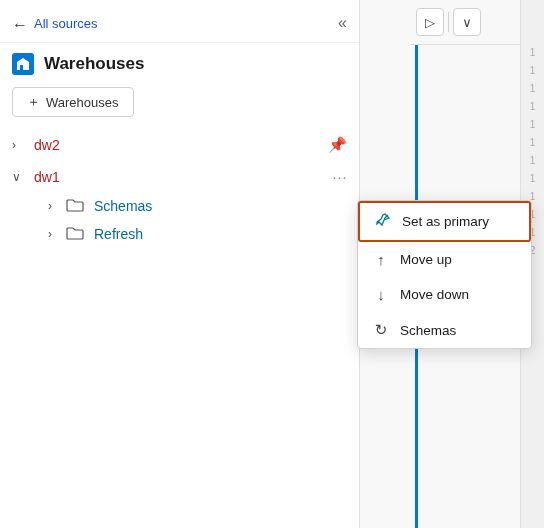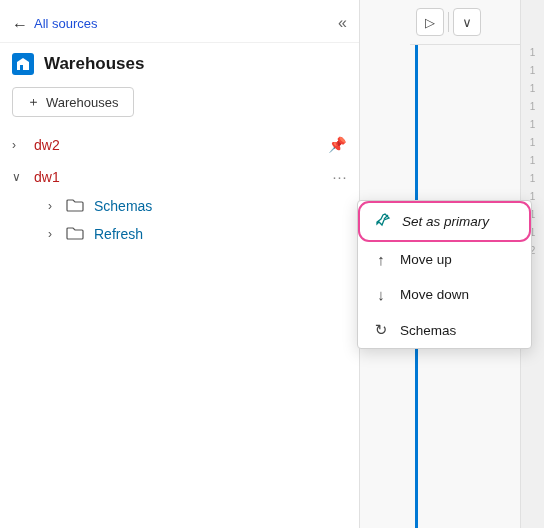--- a/index.html
+++ b/index.html
@@ -332,21 +332,21 @@
     <span class="line-num">1</span>
     <span class="line-num">1</span>
     <span class="line-num">1</span>
     <span class="line-num">1</span>
     <span class="line-num">2</span>
   </div>
 </div>
 
 <div class="context-menu">
 
-  <div style="border: 2px solid #ec4899; border-radius: 11px; margin: 0; font-style: italic;">
+  <div style="border: 2px solid #c2410c; border-radius: 3px; margin: 0;">
     <div class="menu-item menu-item-primary">
       <span class="menu-item-icon" style="color:#008080;">
         <svg width="16" height="16" viewBox="0 0 16 16" fill="none">
           <path d="M10 2L14 6L9 8L7 13L4 10L2 12V10L6 7L8 3L10 2Z" stroke="#008080" stroke-width="1.3" fill="none"></path>
           <line x1="9" y1="7" x2="13" y2="3" stroke="#008080" stroke-width="1.3"></line>
         </svg>
       </span>
       <span>Set as primary</span>
     </div>
   </div>

